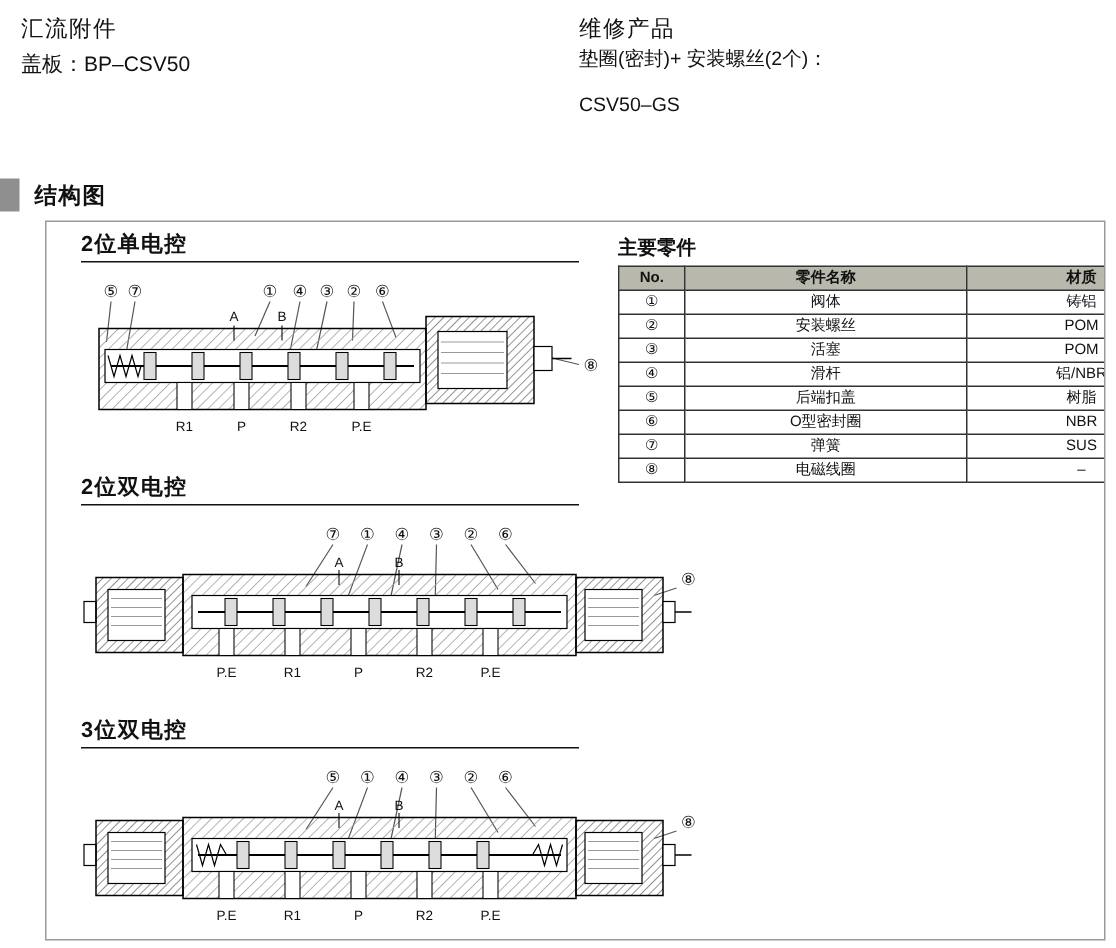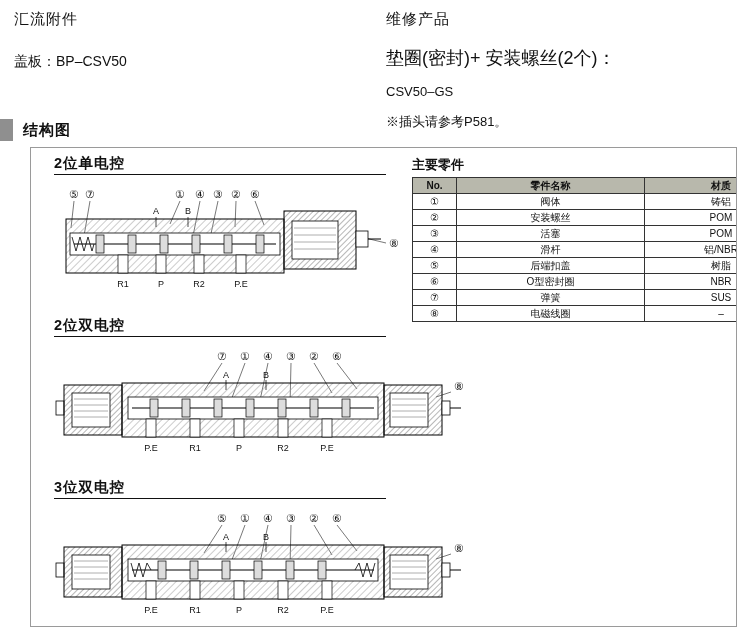--- a/index.html
+++ b/index.html
@@ -7,22 +7,22 @@
   body {
     width:744px; height:632px;
     background:#fff; color:#111;
     font-family:"Liberation Sans", sans-serif;
     overflow:hidden; position:relative;
   }
   .header-row { display:flex; padding:10px 0 0 14px; height:114px; }
   .hcol-left { width:372px; }
   .hcol-right { flex:1; }
   .h-title { font-size:15px; font-weight:normal; letter-spacing:1px; }
-  .h-line-main { margin-top:24px; font-size:14px; }
-  .h-line-first { margin-top:17px; font-size:18px; }
+  .h-line-main { margin-top:5px; font-size:14px; }
+  .h-line-first { margin-top:1px; font-size:13px; }
   .h-line { margin-top:14px; font-size:13px; }
 
   .section-header { display:flex; align-items:center; margin:4px 10px 5px 0; height:24px; }
   .section-marker { width:13px; height:22px; background:#8f8f8f; margin-right:10px; }
   .section-title { font-size:15px; font-weight:bold; letter-spacing:1px; }
 
   .structure-box {
     position:relative; margin-left:30px; margin-right:7px;
     border:1px solid #9a9a9a; height:480px; background:#fff; overflow:hidden;
   }
@@ -64,21 +64,20 @@
 
 <div class="header-row">
   <div class="hcol-left">
     <div class="h-title">汇流附件</div>
     <div class="h-line-main">盖板：BP–CSV50</div>
   </div>
   <div class="hcol-right">
     <div class="h-title">维修产品</div>
     <div class="h-line-first">垫圈(密封)+ 安装螺丝(2个)：</div>
     <div class="h-line">CSV50–GS</div>
-    <div class="h-line">※插头请参考P581。</div>
   </div>
 </div>
 
 <div class="section-header">
   <span class="section-marker"></span>
   <span class="section-title">结构图</span>
 </div>
 
 <div class="structure-box">
 

